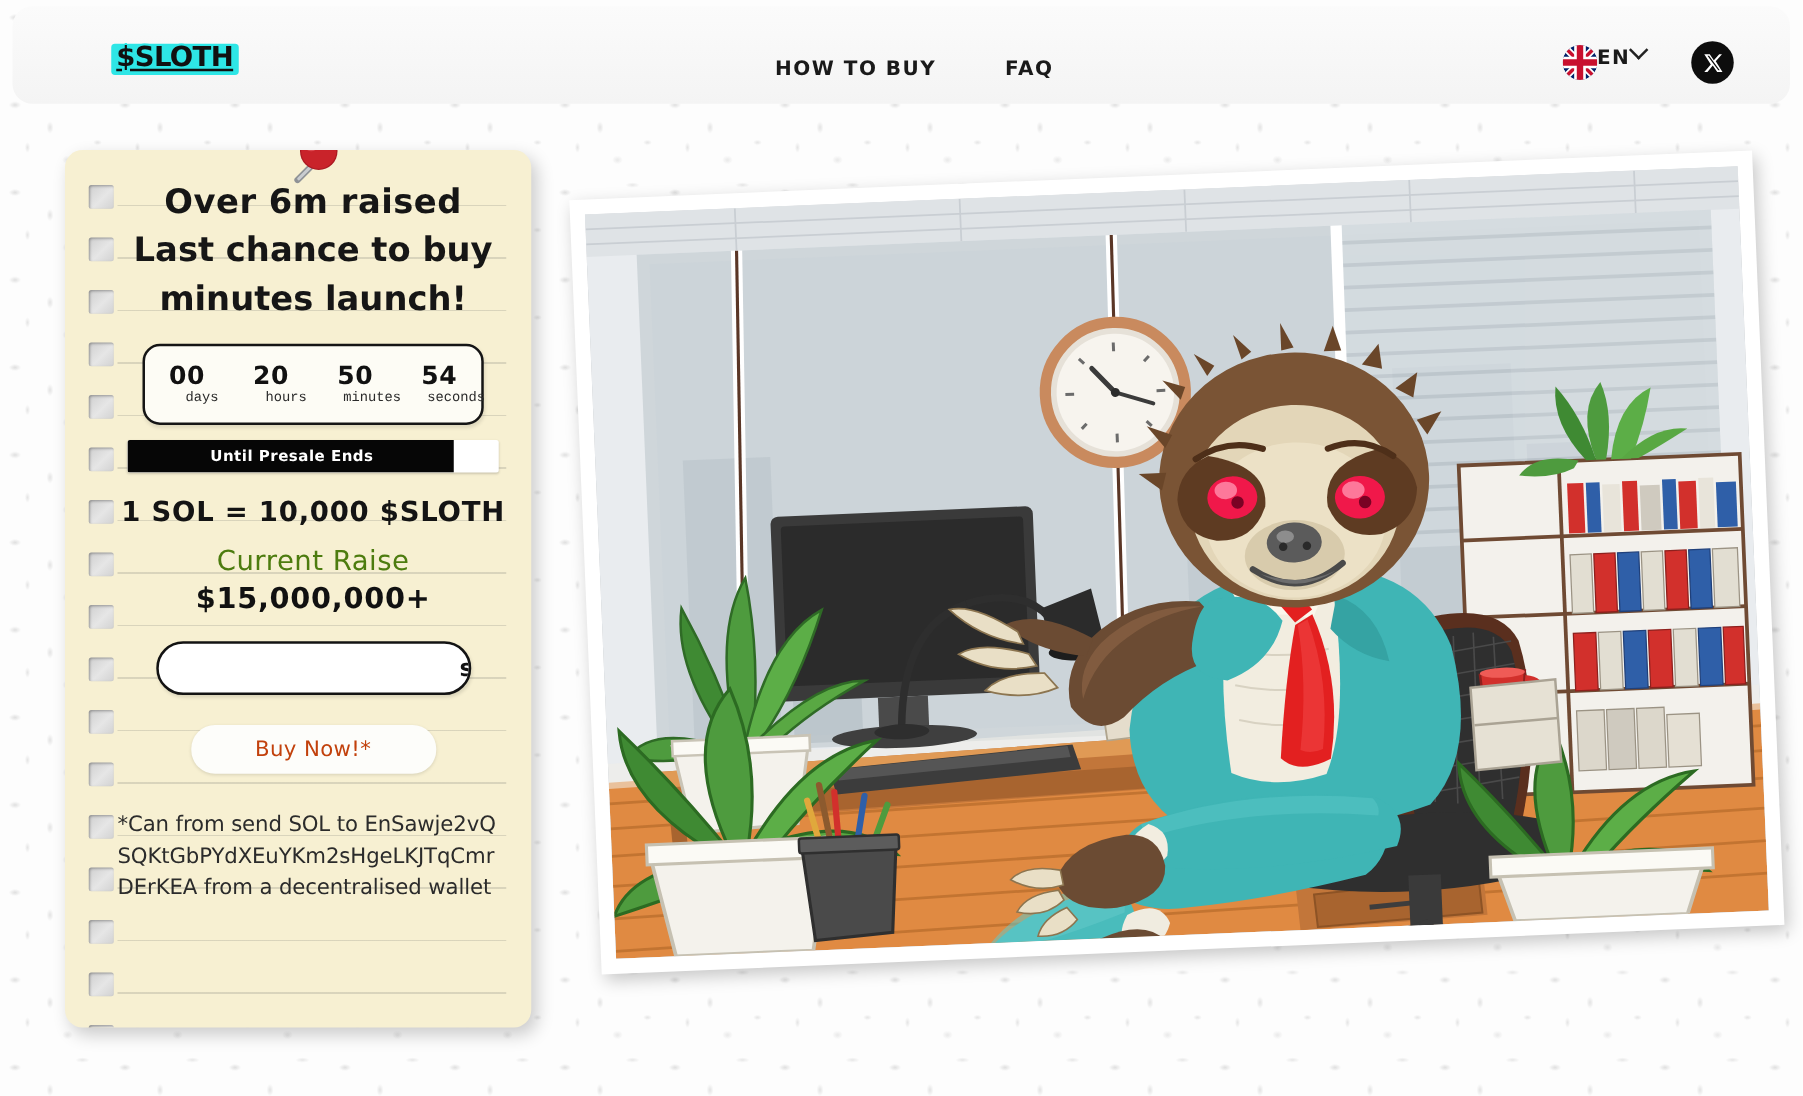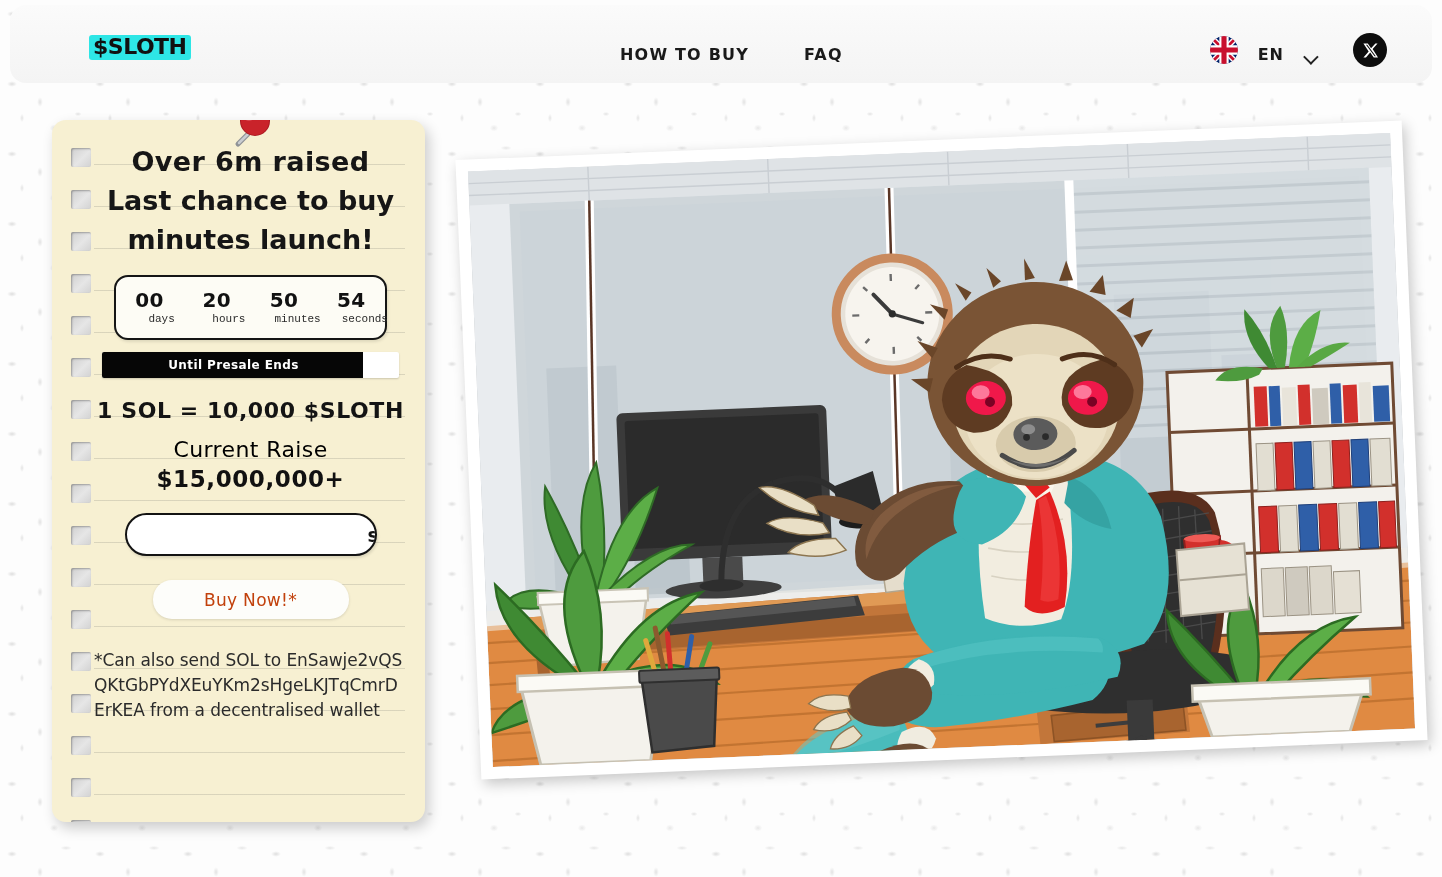--- a/index.html
+++ b/index.html
@@ -58,20 +58,21 @@
     letter-spacing: -0.5px;
     color: #111;
     background: #2ee6e6;
     padding: 1px 4px 2px 4px;
     border-radius: 3px;
     text-shadow:
       -1.5px 0 0 #2ee6e6, 1.5px 0 0 #2ee6e6,
       0 -1.5px 0 #2ee6e6, 0 1.5px 0 #2ee6e6;
     cursor: pointer;
     line-height: 1;
+    text-decoration: underline;
   }
 
   .nav {
     position: absolute;
     left: 610px;
     top: 30px;
     display: flex;
     gap: 55px;
     align-items: center;
   }
@@ -91,22 +92,22 @@
     position: absolute;
     right: 45px;
     top: 28px;
     display: flex;
     align-items: center;
     gap: 38px;
   }
 
   .lang-picker {
     display: flex;
-    align-items: flex-end;
-    gap: 20px;
+    align-items: flex-start;
+    gap: 0;
     cursor: pointer;
   }
 
   .flag {
     width: 28px;
     height: 28px;
     border-radius: 50%;
     overflow: hidden;
     position: relative;
     flex: none;
@@ -289,21 +290,21 @@
     font-size: 22px;
     color: #141414;
     text-align: center;
     letter-spacing: 0.6px;
     line-height: 26px;
   }
   .raise-label {
     margin-top: 12px;
     font-family: "DejaVu Sans", sans-serif;
     font-size: 22px;
-    color: #000000;
+    color: #4d7c0f;
     text-align: center;
     line-height: 28px;
     letter-spacing: 0.4px;
   }
   .raise-amount {
     margin-top: 1px;
     font-family: "DejaVu Sans", sans-serif;
     font-weight: bold;
     font-size: 23px;
     color: #111;
@@ -499,21 +500,21 @@
     <div class="raise-amount">$15,000,000+</div>
 
     <div id="amount-row">
       <input id="amount-input" type="text" placeholder="" style="">
       <span id="amount-unit">sol</span>
     </div>
 
     <button id="buy-button">Buy Now!*</button>
 
     <div id="footnote">
-      <span>*Can also send SOL to</span>
+      <span>*Can from send SOL to</span>
       <span class="fn-addr">EnSawje2vQSQKtGbPYdXEuYKm2sHgeLKJTqCmrDErKEA</span>
       <span>from a decentralised wallet</span>
     </div>
 
   </div>
 
   <div id="pushpin" style="position:absolute; left:180px; top:-28px;">
     <svg width="56" height="62" viewBox="0 0 56 62">
       <line x1="16" y1="42" x2="6" y2="52" stroke="#8f9296" stroke-width="5" stroke-linecap="round"></line>
       <line x1="16" y1="42" x2="7" y2="51" stroke="#c9ccd0" stroke-width="2.5" stroke-linecap="round"></line>

